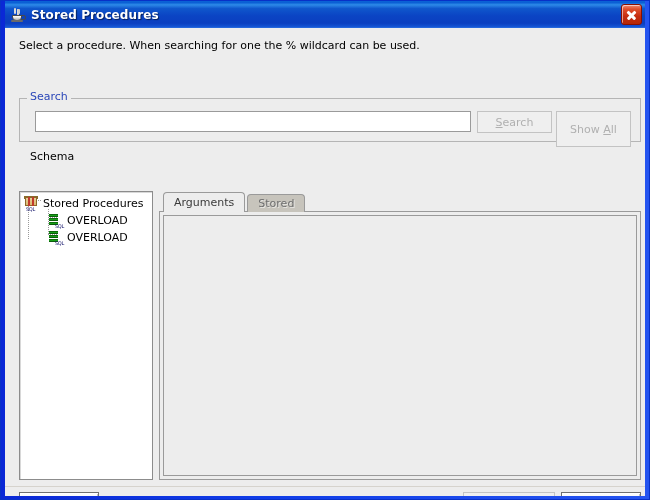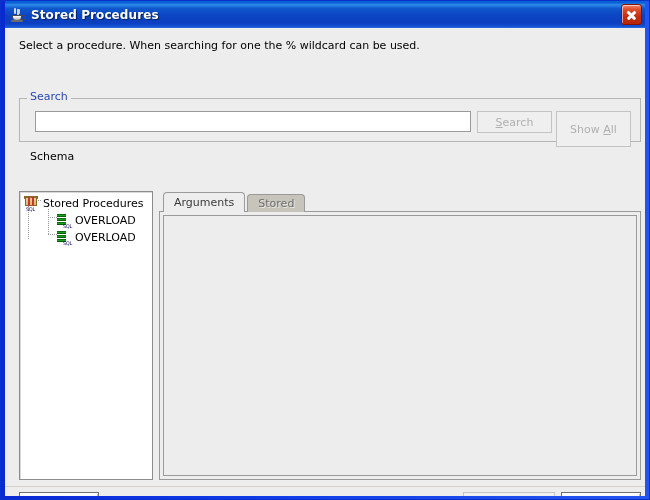--- a/index.html
+++ b/index.html
@@ -263,21 +263,21 @@
     position: relative;
     height: 17px;
     display: flex;
     align-items: center;
     white-space: nowrap;
     cursor: default;
     font-size: 11px;
   }
   .tree-row-l0 { padding-left: 4px; }
   .tree-row-l1 { padding-left: 20px; }
-  .tree-row-l2 { padding-left: 36px; }
+  .tree-row-l2 { padding-left: 28px; }
 
   .tree-label { margin-left: 3px; }
 
   
   .expander {
     position: absolute;
     left: 4px; top: 4px;
     width: 9px; height: 9px;
     box-sizing: border-box;
     border: 1px solid #808080;

